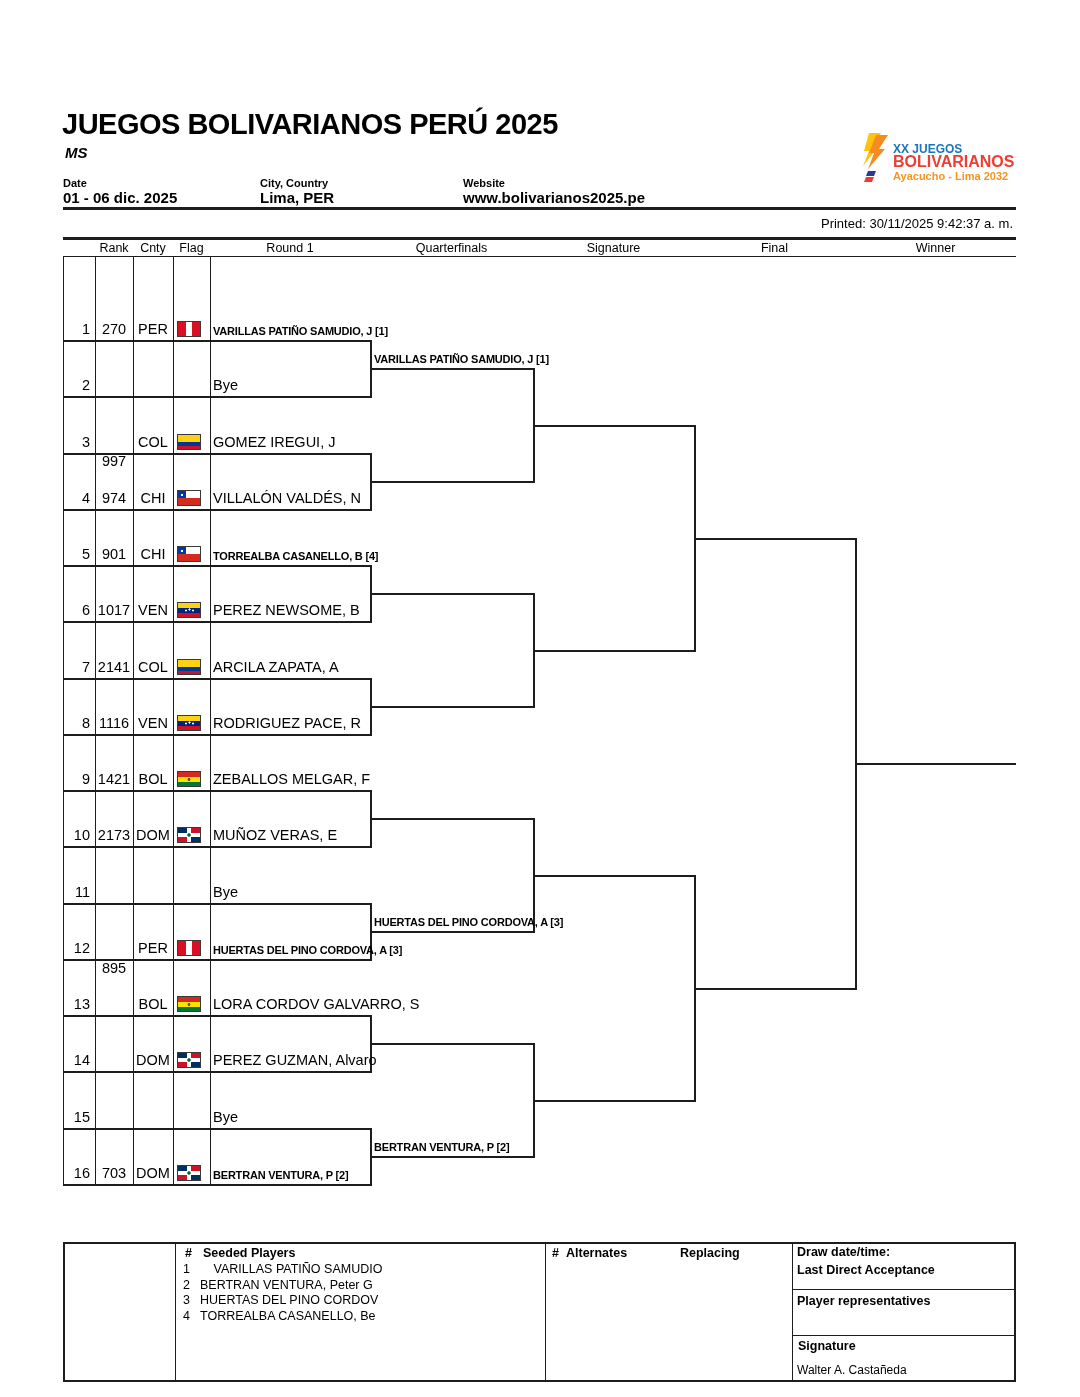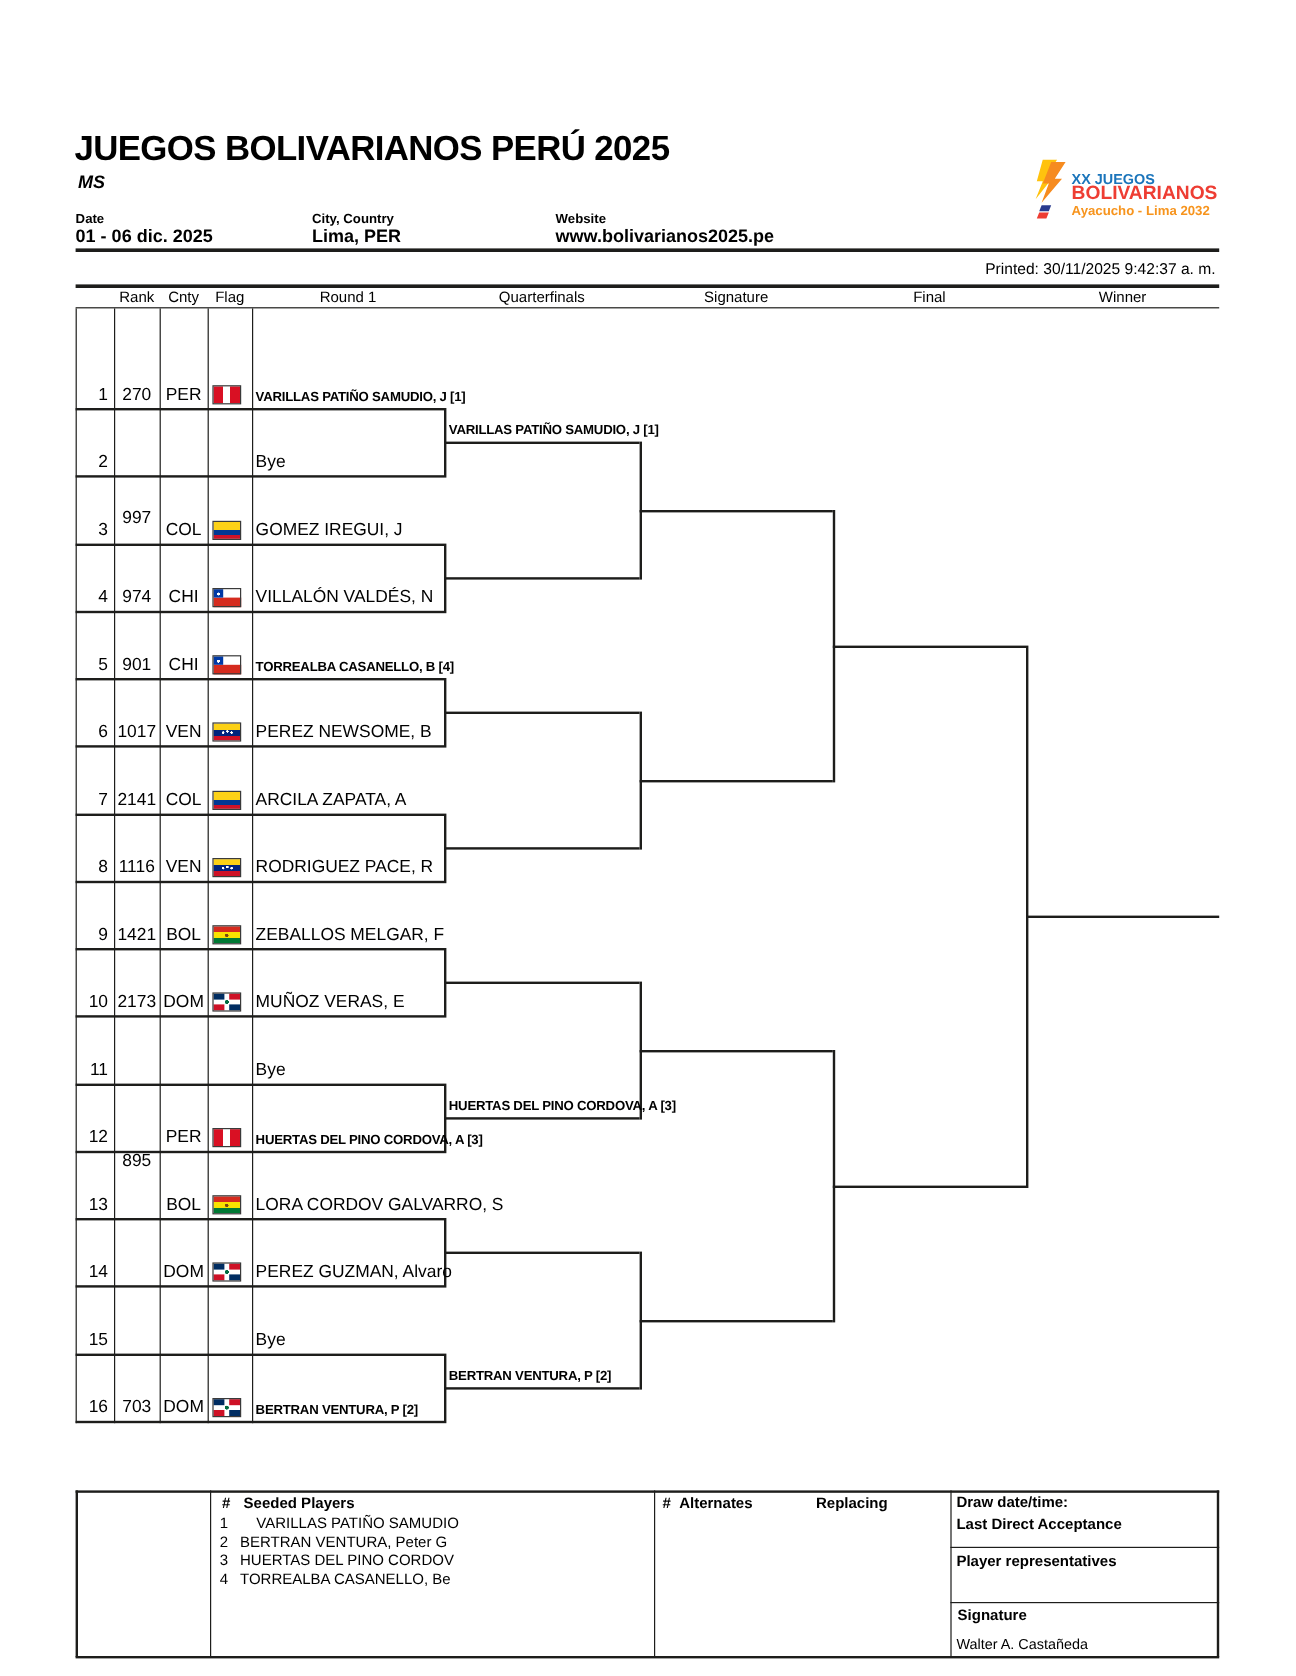--- a/index.html
+++ b/index.html
@@ -143,21 +143,21 @@
       <div class="ln" style="left: 855px; top: 490px; width: 2px; height: 452px;"></div>
       <div class="ln" style="left: 855px; top: 715px; width: 161px; height: 2px;"></div>
       <div class="pos" style="left: 58px; top: 273px;">1</div>
       <div class="rank" style="left: 95px; top: 273px;">270</div>
       <div class="cnty" style="left: 133px; top: 273px;">PER</div>
       <div class="flag flag-PER" style="left: 177px; top: 273px;"></div>
       <div class="pname-seed" style="left: 213px; top: 277px;">VARILLAS PATIÑO SAMUDIO, J [1]</div>
       <div class="pos" style="left: 58px; top: 329px;">2</div>
       <div class="pname" style="left: 213px; top: 329px;">Bye</div>
       <div class="pos" style="left: 58px; top: 386px;">3</div>
-      <div class="rank" style="left: 95px; top: 376px;">997</div>
+      <div class="rank" style="left: 95px; top: 405px;">997</div>
       <div class="cnty" style="left: 133px; top: 386px;">COL</div>
       <div class="flag flag-COL" style="left: 177px; top: 386px;"></div>
       <div class="pname" style="left: 213px; top: 386px;">GOMEZ IREGUI, J</div>
       <div class="pos" style="left: 58px; top: 442px;">4</div>
       <div class="rank" style="left: 95px; top: 442px;">974</div>
       <div class="cnty" style="left: 133px; top: 442px;">CHI</div>
       <div class="flag flag-CHI" style="left: 177px; top: 442px;"></div>
       <div class="pname" style="left: 213px; top: 442px;">VILLALÓN VALDÉS, N</div>
       <div class="pos" style="left: 58px; top: 498px;">5</div>
       <div class="rank" style="left: 95px; top: 498px;">901</div>

